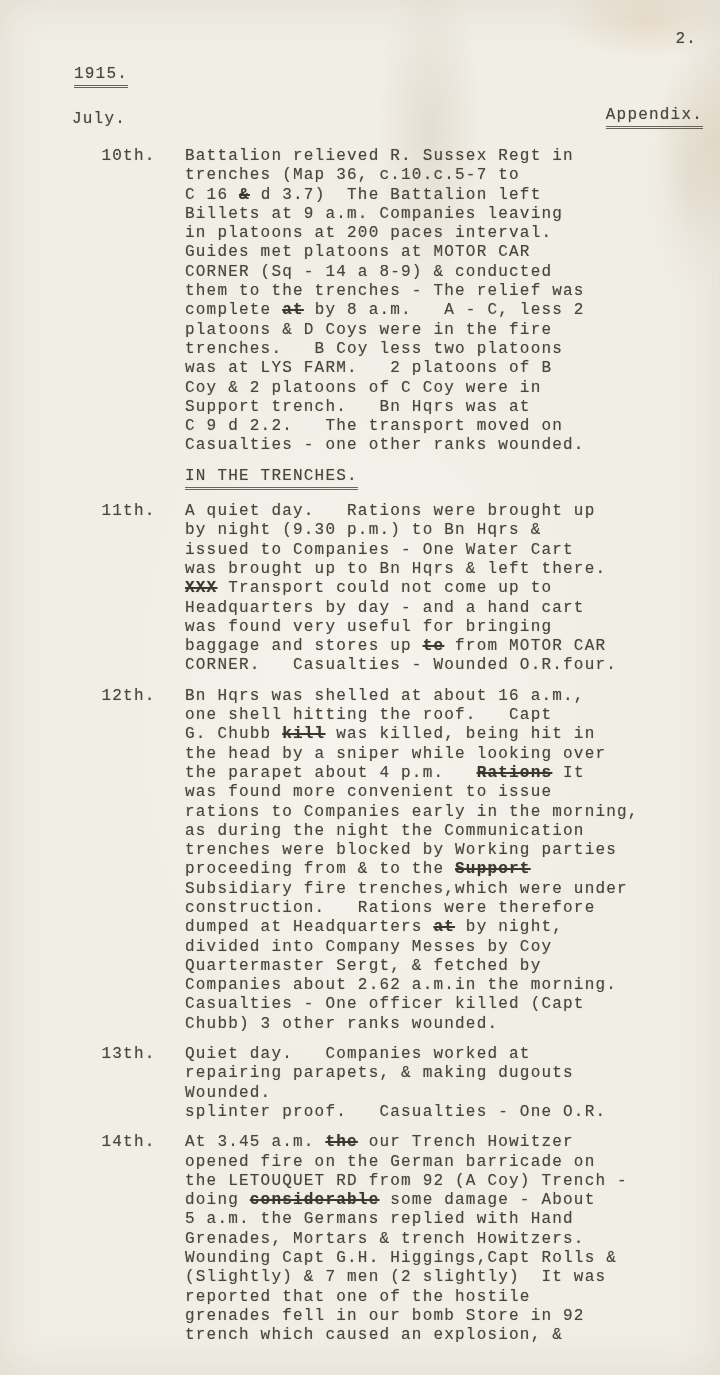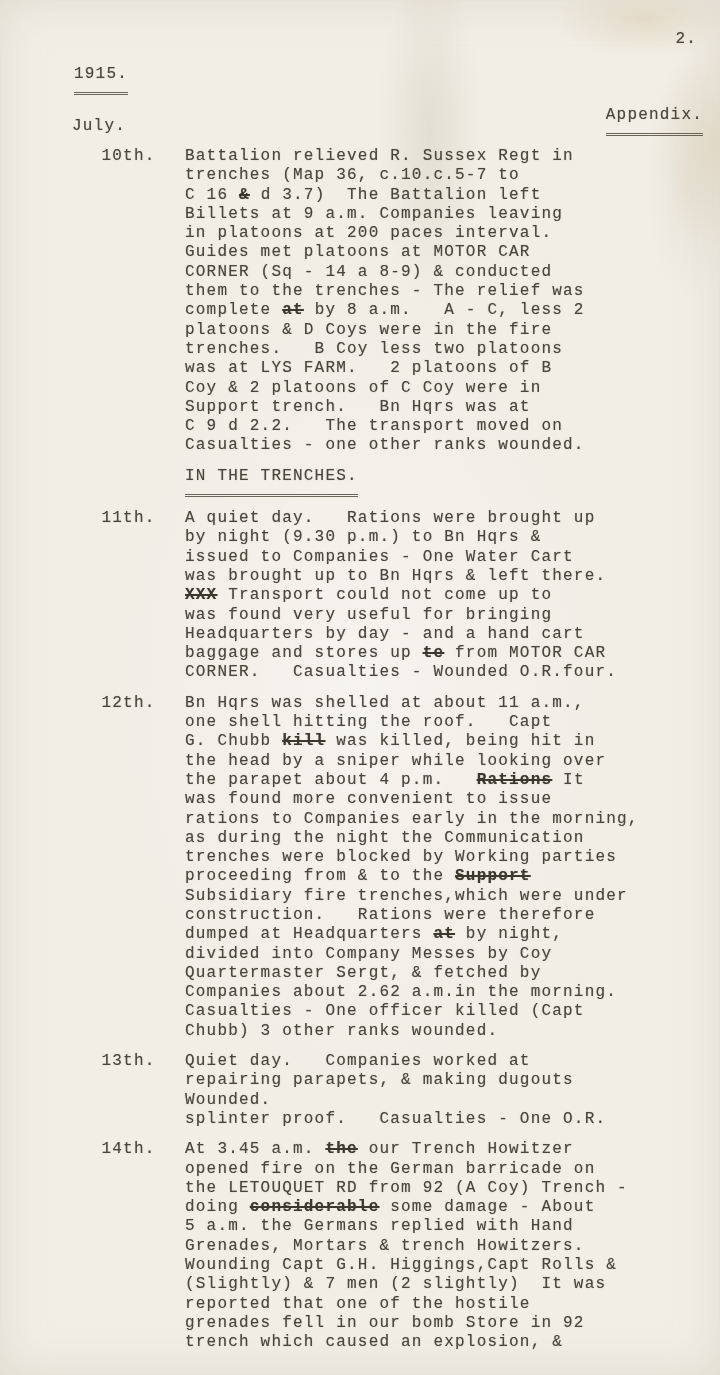--- a/index.html
+++ b/index.html
@@ -68,21 +68,21 @@
   }
   .entry .body { flex: 1 1 auto; }
   .line { white-space: pre; }
   .section-heading {
     margin: 6px 0 12px 185px;
     white-space: pre;
   }
   .u-double {
     display: inline-block;
     border-bottom: 3px double rgba(72,66,54,0.8);
-    padding-bottom: 8px;
+    padding-bottom: 1px;
   }
   .struck {
     text-decoration: line-through;
     text-decoration-thickness: 2px;
     font-weight: bold;
     color: #3d382e;
   }
 </style>
 </head>
 <body>
@@ -123,30 +123,30 @@
       </div>
       <div class="section-heading"><span class="u-double"><span>IN THE TRENCHES.</span></span></div>
       <div class="entry">
         <div class="date">11th.</div>
         <div class="body">
           <div class="line"><span>A quiet day.   Rations were brought up</span></div>
           <div class="line"><span>by night (9.30 p.m.) to Bn Hqrs &amp;</span></div>
           <div class="line"><span>issued to Companies - One Water Cart</span></div>
           <div class="line"><span>was brought up to Bn Hqrs &amp; left there.</span></div>
           <div class="line"><span class="struck">XXX</span><span> Transport could not come up to</span></div>
+          <div class="line"><span>Headquarters by day - and a hand cart</span></div>
           <div class="line"><span>was found very useful for bringing</span></div>
-          <div class="line"><span>Headquarters by day - and a hand cart</span></div>
           <div class="line"><span>baggage and stores up </span><span class="struck">te</span><span> from MOTOR CAR</span></div>
           <div class="line"><span>CORNER.   Casualties - Wounded O.R.four.</span></div>
         </div>
       </div>
       <div class="entry">
         <div class="date">12th.</div>
         <div class="body">
-          <div class="line"><span>Bn Hqrs was shelled at about 11 a.m.,</span></div>
+          <div class="line"><span>Bn Hqrs was shelled at about 16 a.m.,</span></div>
           <div class="line"><span>one shell hitting the roof.   Capt</span></div>
           <div class="line"><span>G. Chubb </span><span class="struck">kill</span><span> was killed, being hit in</span></div>
           <div class="line"><span>the head by a sniper while looking over</span></div>
           <div class="line"><span>the parapet about 4 p.m.   </span><span class="struck">Rations</span><span> It</span></div>
           <div class="line"><span>was found more convenient to issue</span></div>
           <div class="line"><span>rations to Companies early in the morning,</span></div>
           <div class="line"><span>as during the night the Communication</span></div>
           <div class="line"><span>trenches were blocked by Working parties</span></div>
           <div class="line"><span>proceeding from &amp; to the </span><span class="struck">Support</span></div>
           <div class="line"><span>Subsidiary fire trenches,which were under</span></div>

